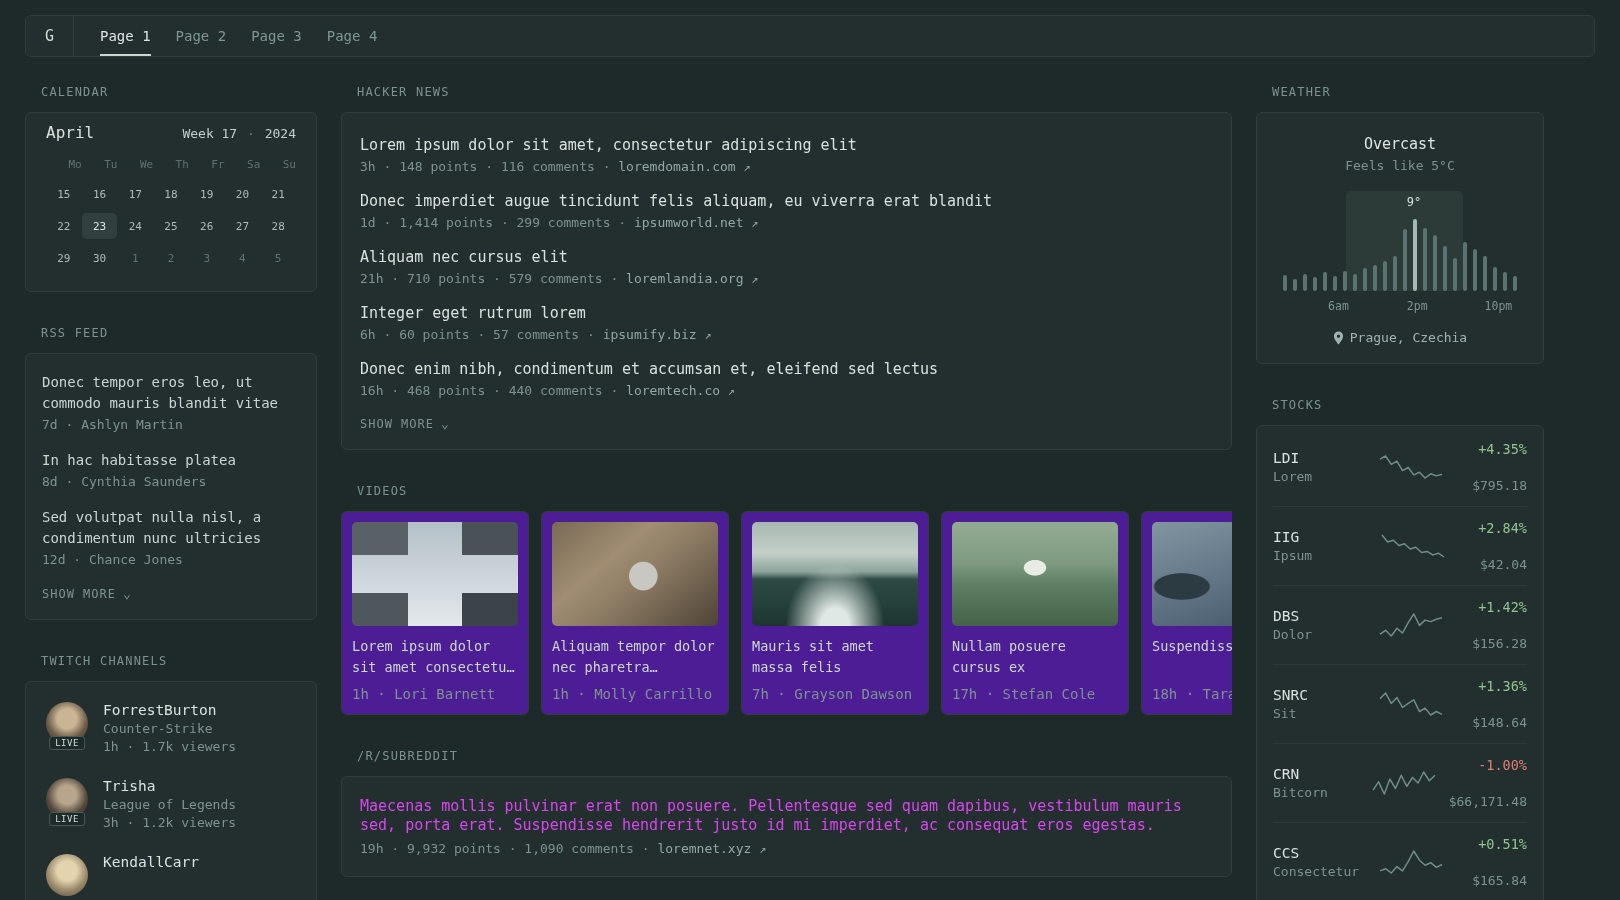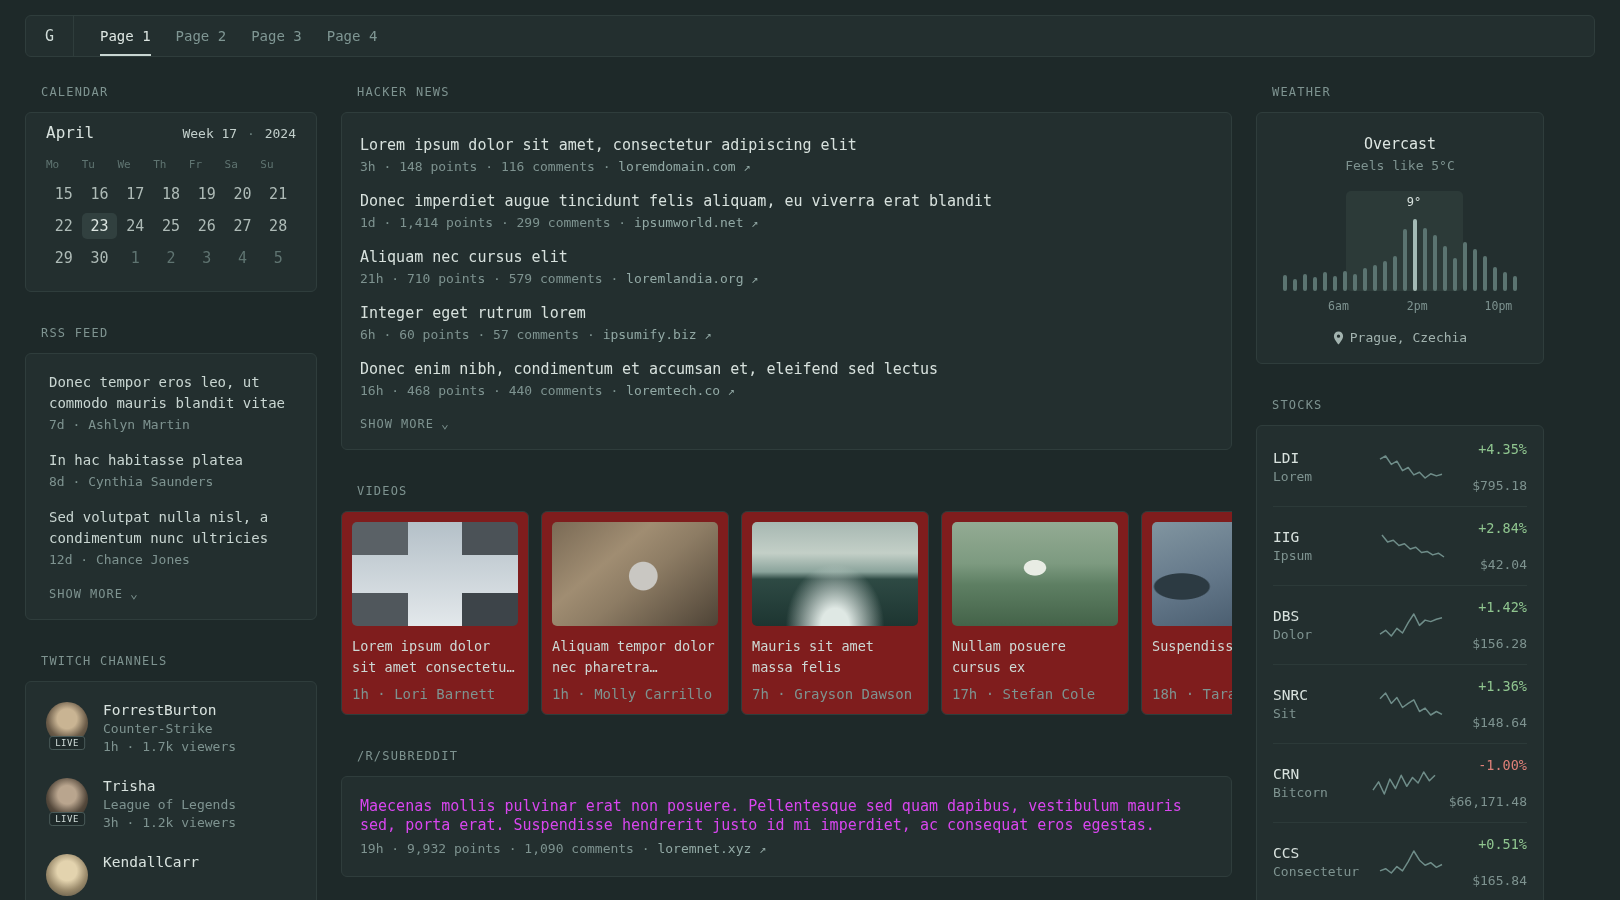--- a/index.html
+++ b/index.html
@@ -55,31 +55,31 @@
   }
 
   
   .calendar-card { padding:10px 20px 20px; }
   .cal-head { display:flex; justify-content:space-between; align-items:baseline; }
   .cal-month { font-size:16px; color:#d8e2de; }
   .cal-week { font-size:13px; color:#c2cfcb; }
   .cal-week .sep { color:#6c817e; padding:0 2px; }
   .cal-weekdays, .cal-grid { display:grid; grid-template-columns:repeat(7,1fr); }
   .cal-weekdays { margin-top:16px; }
-  .cal-wd { text-align:left; font-size:11px; color:#5f7471; }
+  .cal-wd { text-align:right; font-size:11px; color:#5f7471; }
   .cal-grid { margin-top:10px; row-gap:6px; }
   .cal-day {
     height:26px; display:flex; align-items:center; justify-content:center;
-    font-size:15px; color:#aebbb7; border-radius:5px;
+    font-size:11px; color:#aebbb7; border-radius:5px;
   }
   .cal-day.today { background:#31403f; color:#dde6e2; }
   .cal-day.dim { color:#5f7471; }
 
   
-  .rss-card { padding:18px 23px 16px; }
+  .rss-card { padding:18px 16px 16px; }
   .feed-item { margin-bottom:18px; cursor:pointer; }
   .feed-title { font-size:14px; line-height:21px; color:#c9d6d2; }
   .feed-meta { font-size:13px; color:#7e9390; margin-top:3px; }
 
   .show-more {
     background:none; border:none; font-family:inherit; cursor:pointer;
     font-size:12px; letter-spacing:1px; color:#7e9390;
     display:inline-flex; align-items:center; gap:7px; padding:2px 0;
   }
   .show-more .chev { font-size:13px; line-height:10px; }
@@ -106,21 +106,21 @@
   .hn-item { margin-bottom:17px; }
   .hn-title { font-size:15px; line-height:20px; color:#d7e1dd; cursor:pointer; }
   .hn-meta { font-size:13px; color:#7e9390; margin-top:4px; }
   .hn-domain { color:#92a9a5; cursor:pointer; }
   .ext { color:#92a9a5; font-size:12px; }
 
   
   .video-row { display:flex; gap:12px; overflow:hidden; }
   .video-card {
     width:188px; flex-shrink:0; cursor:pointer;
-    background:#7f1d1d; border:1px solid #2f3d3c; border-radius:6px;
+    background:#4c1d95; border:1px solid #2f3d3c; border-radius:6px;
     padding:10px 10px 12px;
   }
   .thumb { height:104px; border-radius:5px; margin-bottom:10px; }
   .t1 { background:
         linear-gradient(#5a6166,#5a6166) 0 0/34% 32% no-repeat,
         linear-gradient(#4b5257,#4b5257) 100% 0/34% 32% no-repeat,
         linear-gradient(#50575c,#50575c) 0 100%/34% 32% no-repeat,
         linear-gradient(#3d4449,#3d4449) 100% 100%/34% 32% no-repeat,
         linear-gradient(180deg,#b4c0c8,#e3e8eb); }
   .t2 { background:

